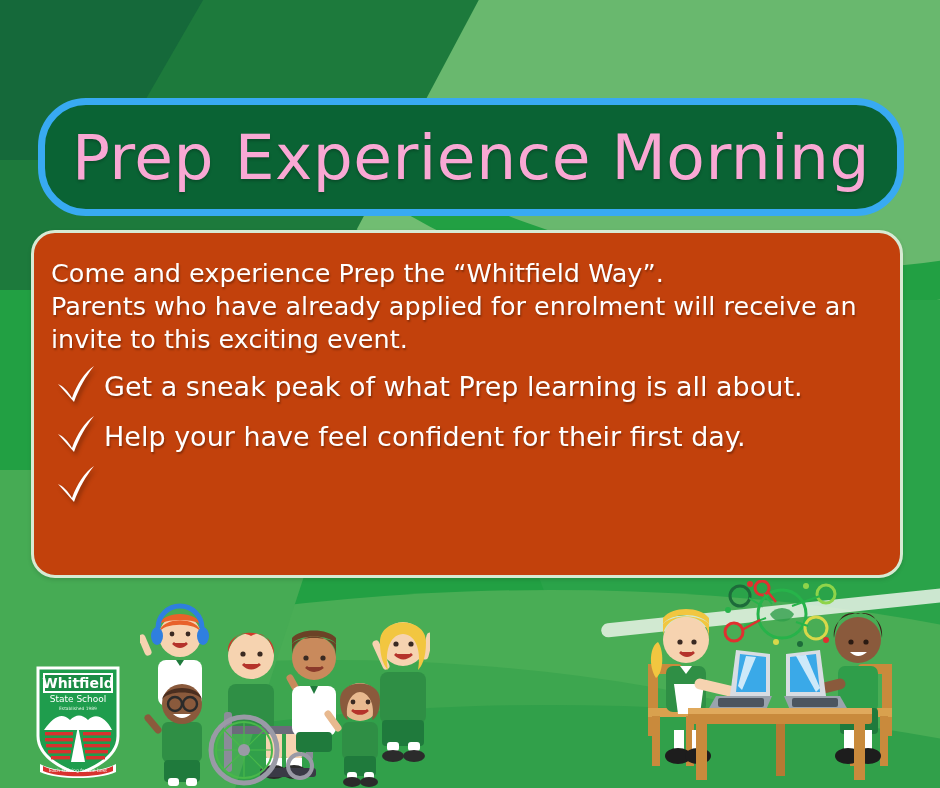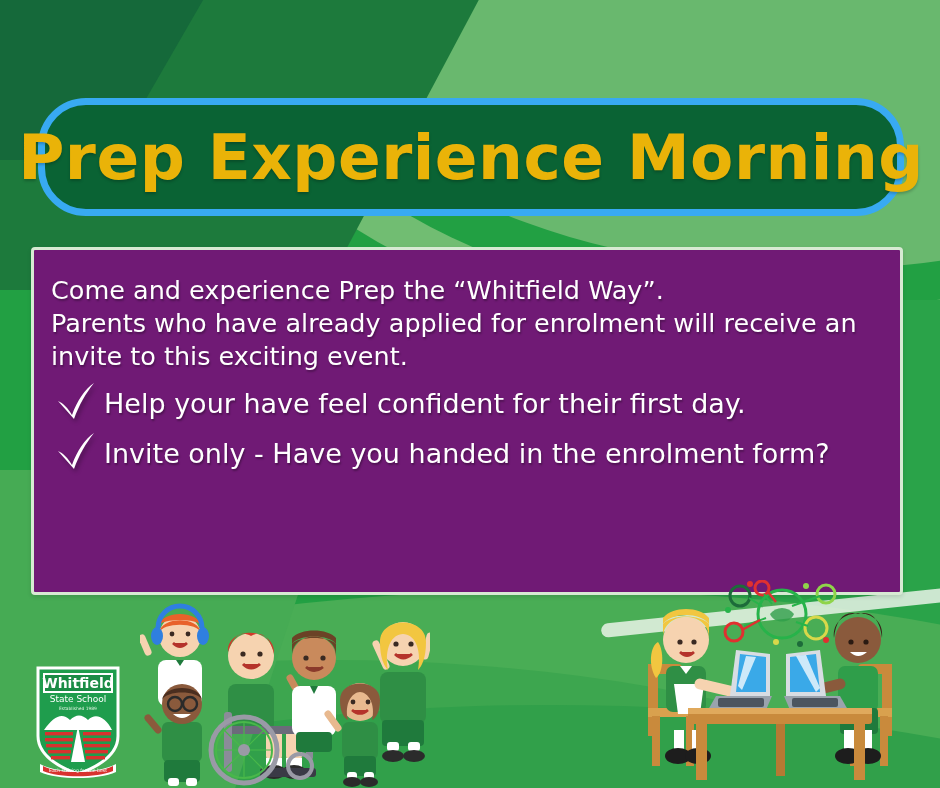--- a/index.html
+++ b/index.html
@@ -36,30 +36,30 @@
   .bg-stripe-thin{position:absolute;left:600px;top:600px;width:460px;height:14px;background:#e9f3e7;
               transform:rotate(-6deg);opacity:.85;border-radius:8px;}
 
   
   .title-banner{
     position:absolute;left:38px;top:98px;width:866px;height:118px;
     background:#0a6334;border:7px solid #38aaf2;border-radius:48px;
     display:flex;align-items:center;justify-content:center;box-sizing:border-box;
   }
   .title-text{
-    color:#eab308;font-size:63px;line-height:1;letter-spacing:.5px;
+    color:#f9a8d4;font-size:63px;line-height:1;letter-spacing:.5px;
     font-family:"DejaVu Sans","Liberation Sans",sans-serif;
-    font-weight:700;white-space:nowrap;
+    font-weight:400;white-space:nowrap;
     text-shadow:0 2px 3px rgba(0,0,0,.22);
   }
 
   
   .panel{
-    position:absolute;left:31px;top:247px;width:872px;height:348px;
-    background:#701a75;border:3px solid #d7ead3;border-radius:4px;box-sizing:border-box;
+    position:absolute;left:31px;top:230px;width:872px;height:348px;
+    background:#c2410c;border:3px solid #d7ead3;border-radius:24px;box-sizing:border-box;
     box-shadow:0 2px 4px rgba(0,0,0,.12);
   }
   .intro{
     position:absolute;left:17px;top:24px;width:838px;
     color:#ffffff;font-size:25.5px;line-height:1.30;
     text-shadow:1px 2px 2px rgba(0,0,0,.30);
   }
   .intro div{white-space:nowrap;}
 
   .checklist{position:absolute;left:14px;top:128px;width:860px;}
@@ -110,38 +110,45 @@
   <div class="panel">
 
     <div class="intro">
       <div>Come and experience Prep the “Whitfield Way”.</div>
       <div>Parents who have already applied for enrolment will receive an</div>
       <div>invite to this exciting event.</div>
     </div>
 
     <div class="checklist">
 
+      <div class="check-row">
+        <span class="check-mark">
+          <svg width="42" height="40" viewBox="0 0 42 40">
+            <path d="M3 20 C8 22 13 27 17 34 C22 20 30 8 39 2 C31 12 24 24 19 38 Z" fill="#ffffff"></path>
+          </svg>
+        </span>
+        <span class="check-label">Get a sneak peak of what Prep learning is all about.</span>
+      </div>
 
 
       <div class="check-row">
         <span class="check-mark">
           <svg width="42" height="40" viewBox="0 0 42 40">
             <path d="M3 20 C8 22 13 27 17 34 C22 20 30 8 39 2 C31 12 24 24 19 38 Z" fill="#ffffff"></path>
           </svg>
         </span>
         <span class="check-label">Help your have feel confident for their first day.</span>
       </div>
 
       <div class="check-row">
         <span class="check-mark">
           <svg width="42" height="40" viewBox="0 0 42 40">
             <path d="M3 20 C8 22 13 27 17 34 C22 20 30 8 39 2 C31 12 24 24 19 38 Z" fill="#ffffff"></path>
           </svg>
         </span>
-        <span class="check-label">Invite only - Have you handed in the enrolment form?</span>
       </div>
 
     </div>
   </div>
 
   <div class="logo">
     <svg width="92" height="116" viewBox="0 0 92 116">
       <path d="M6 6 H86 V74 C86 92 68 104 46 112 C24 104 6 92 6 74 Z" fill="#1f9d4d" stroke="#ffffff" stroke-width="3"></path>
       <rect x="11" y="11" width="70" height="20" fill="#ffffff"></rect>
       <rect x="13" y="13" width="66" height="16" fill="#1a8c45"></rect>

